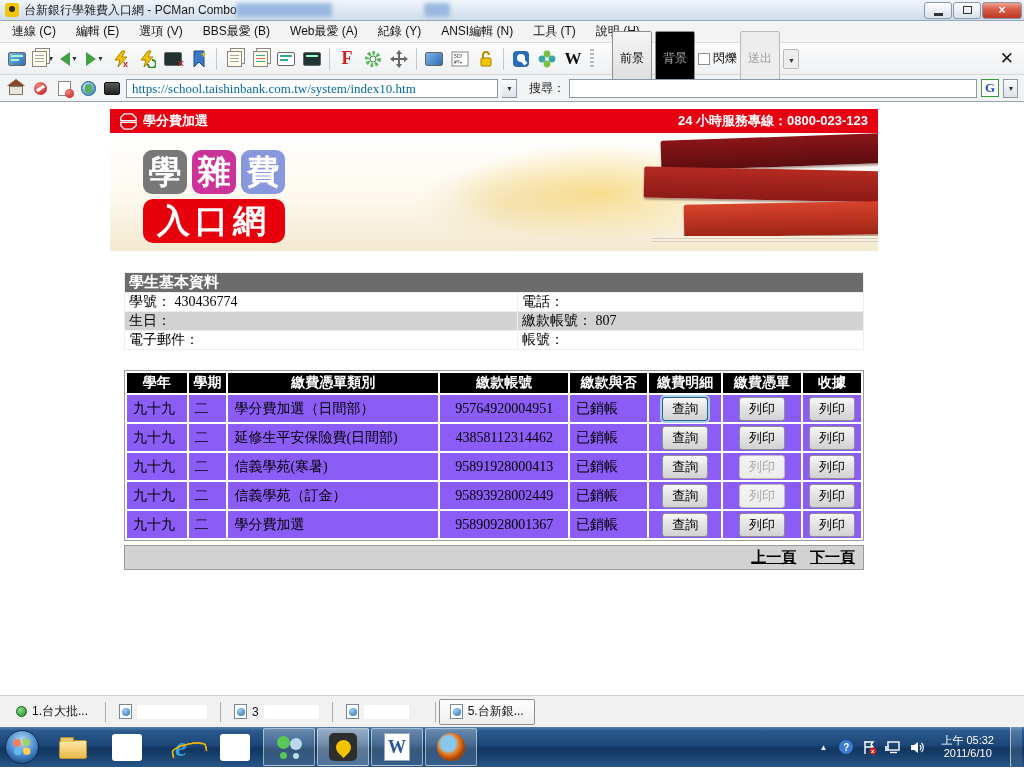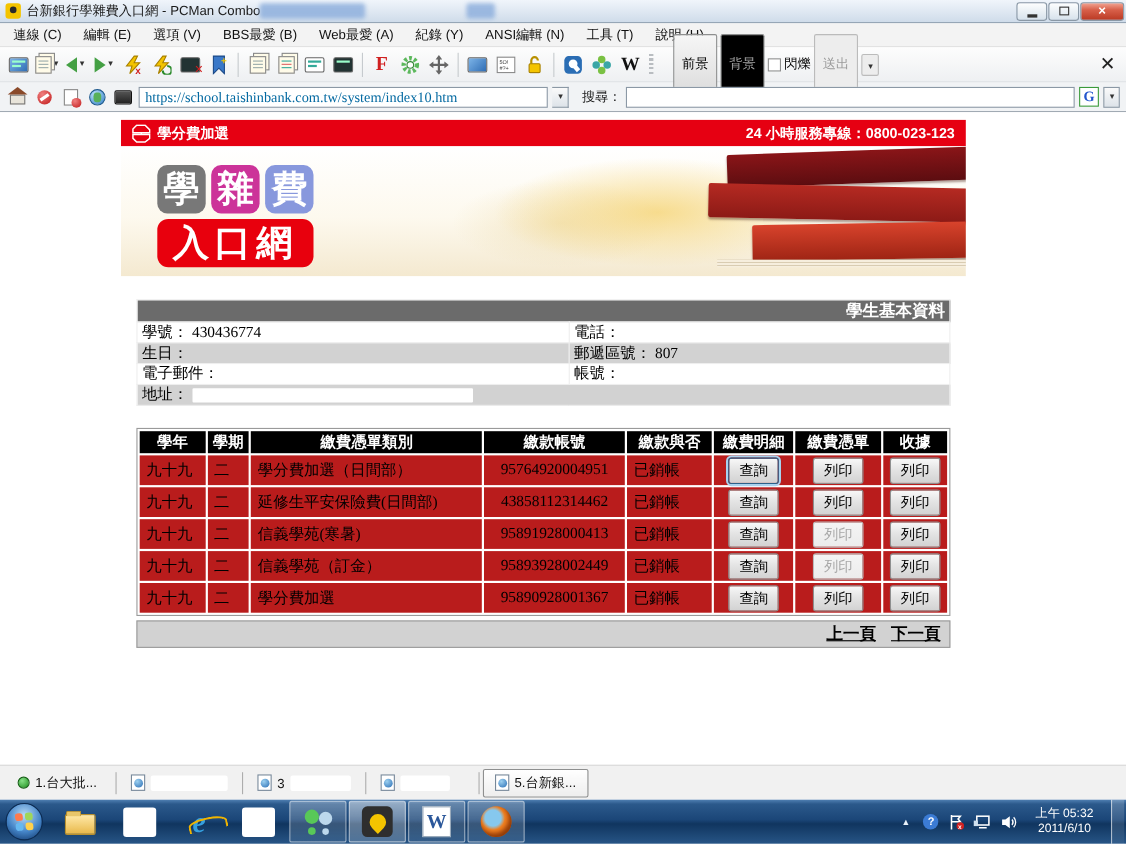--- a/index.html
+++ b/index.html
@@ -98,31 +98,31 @@
     font-weight:bold;display:flex;align-items:center;justify-content:center;letter-spacing:5px;
     font-family:"Liberation Sans","DejaVu Sans",sans-serif}
   .navrow{display:flex;justify-content:flex-end;gap:7px;margin:11px -27px 0 0;
     font-family:"Liberation Sans","DejaVu Sans",sans-serif}
   .pill{border-radius:12px;color:#fff;font-size:13px;font-weight:bold;padding:4px 13px}
   .pill.blue{background:#33659c}.pill.red{background:#ee0000}.pill.gray{background:#b3b3b3}
 
   table{border-collapse:collapse}
   .stable{width:740px;margin:21px auto 0;font-size:14px;color:#000;border:1px solid #b5b5b5}
   .stable td{height:18px;padding:0 4px;border:1px solid #eee}
-  .stable .ttl td{background:#6b6b6b;color:#fff;text-align:right;font-weight:bold;font-size:15px}
+  .stable .ttl td{background:#6b6b6b;color:#fff;text-align:left;font-weight:bold;font-size:15px}
   .row-a td{background:#d2d2d2}.row-b td{background:#fff}
   .cl{width:398px}
   .redact{display:inline-block;background:#fff;vertical-align:middle;border-radius:1px}
   .rd-name{width:15px;height:13px;margin:0 2px}
   .rd-addr{width:255px;height:13px;margin-left:4px}
 
   .ftable{width:740px;margin:20px auto 0;border-collapse:separate;border-spacing:2px;background:#fff;
     border:1px solid #9a9a9a;font-size:14px}
   .ftable th{background:#000;color:#fff;font-weight:bold;height:20px;padding:0 2px;font-size:14px}
-  .ftable td{background:#b91c1c;height:27px;padding:0 6px}
+  .ftable td{background:#8b5cf6;height:27px;padding:0 6px}
   .c-acct,.c-btn{text-align:center}
   .wbtn{min-width:46px;padding:2px 7px;font-size:13px;font-family:"Liberation Serif","DejaVu Serif",serif;
     background:linear-gradient(#f8f8f8,#e4e4e4 45%,#d2d2d2);border:1px solid #8e8f8f;border-radius:3px;color:#000}
   .wbtn.disabled{color:#a8a8a8;background:linear-gradient(#f4f4f4,#ececec);border-color:#bcbcbc}
   .wbtn.focused{border-color:#2c628b;box-shadow:0 0 0 2px #a9d2ee}
   .pager{width:740px;margin:4px auto 0;background:#d2d2d2;border:1px solid #9a9a9a;text-align:right;
     padding:2px 8px;font-size:15px;font-weight:bold}
   .pager a{color:#000;margin-left:10px;text-decoration:underline}
 
   
@@ -412,28 +412,25 @@
       <tbody>
           <tr class="ttl">
             <td colspan="2">學生基本資料</td>
           </tr>
       <tr class="row-b">
         <td><span>學號：</span> <span>430436774</span></td>
         <td><span>電話：</span></td>
       </tr>
       <tr class="row-a">
         <td><span>生日：</span></td>
-        <td><span>郵遞區號：</span> <span>807</span></td>
+        <td><span>繳款帳號：</span> <span>807</span></td>
       </tr>
       <tr class="row-b">
         <td><span>電子郵件：</span></td>
         <td><span>帳號：</span></td>
-      </tr>
-      <tr class="row-a">
-        <td colspan="2"><span>地址：</span><span class="redact rd-addr"></span></td>
       </tr>
     </tbody>
       </table>
 
     <table class="ftable">
       <colgroup>
         <col style="width:60px">
           <col style="width:38px">
           <col style="width:212px">
           <col style="width:128px">

